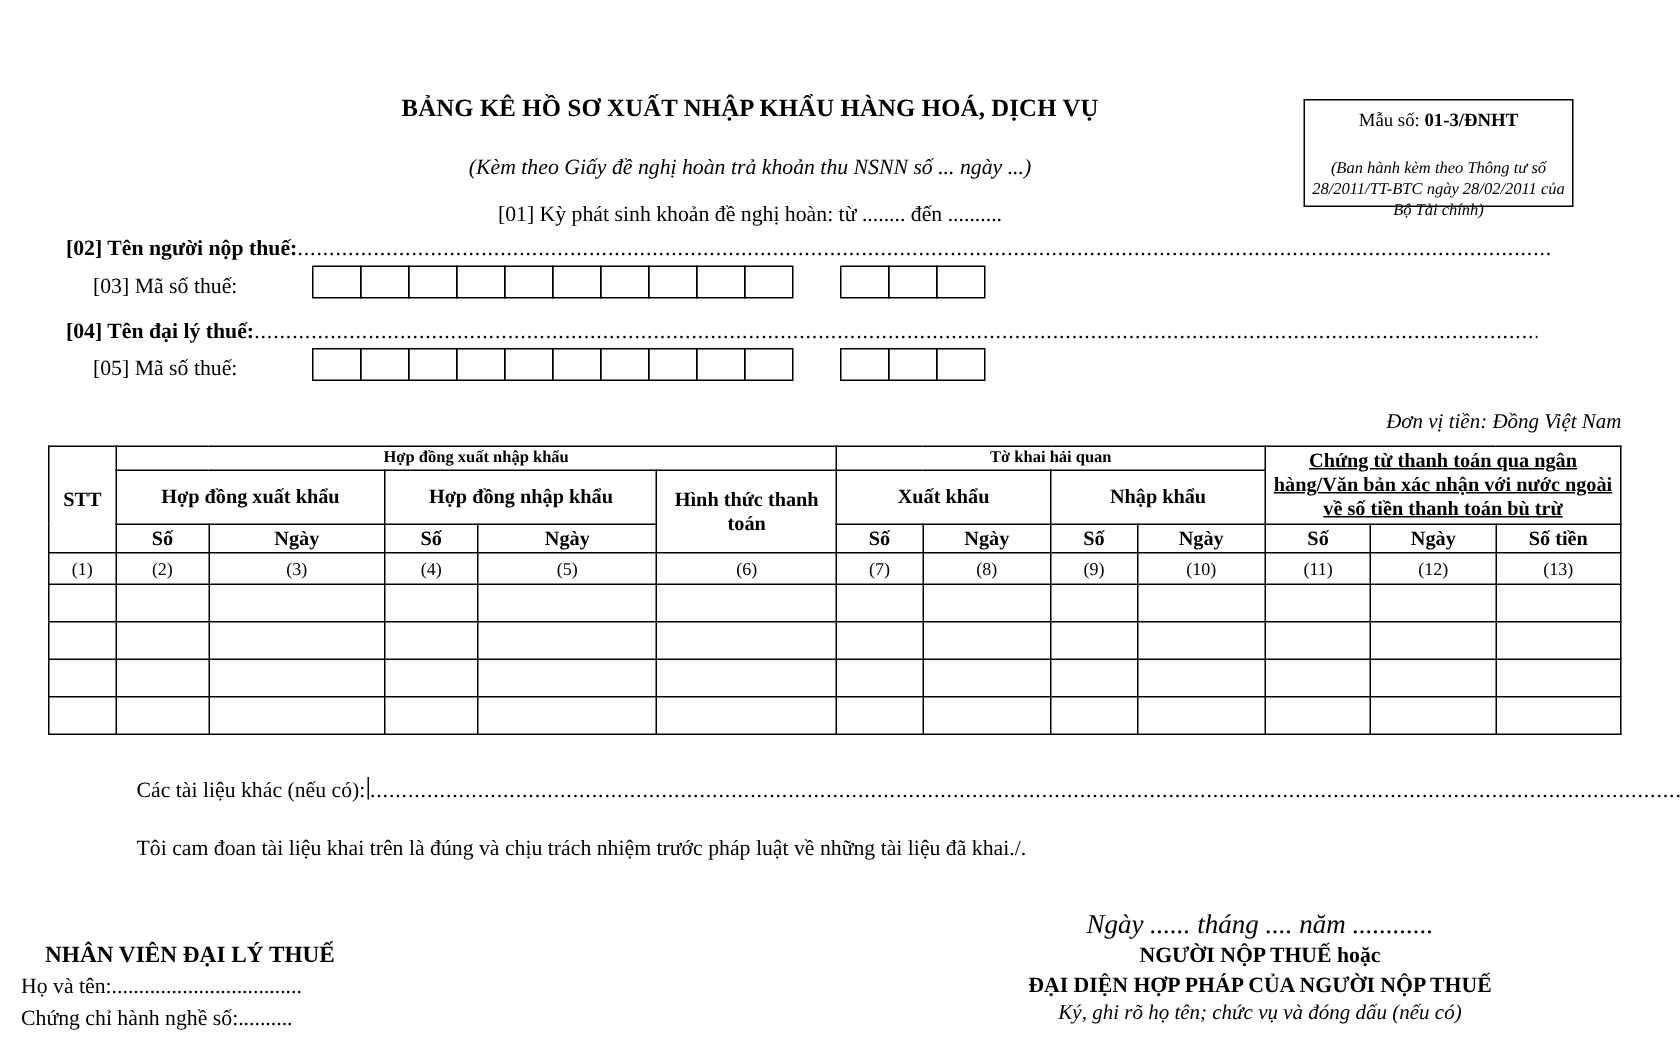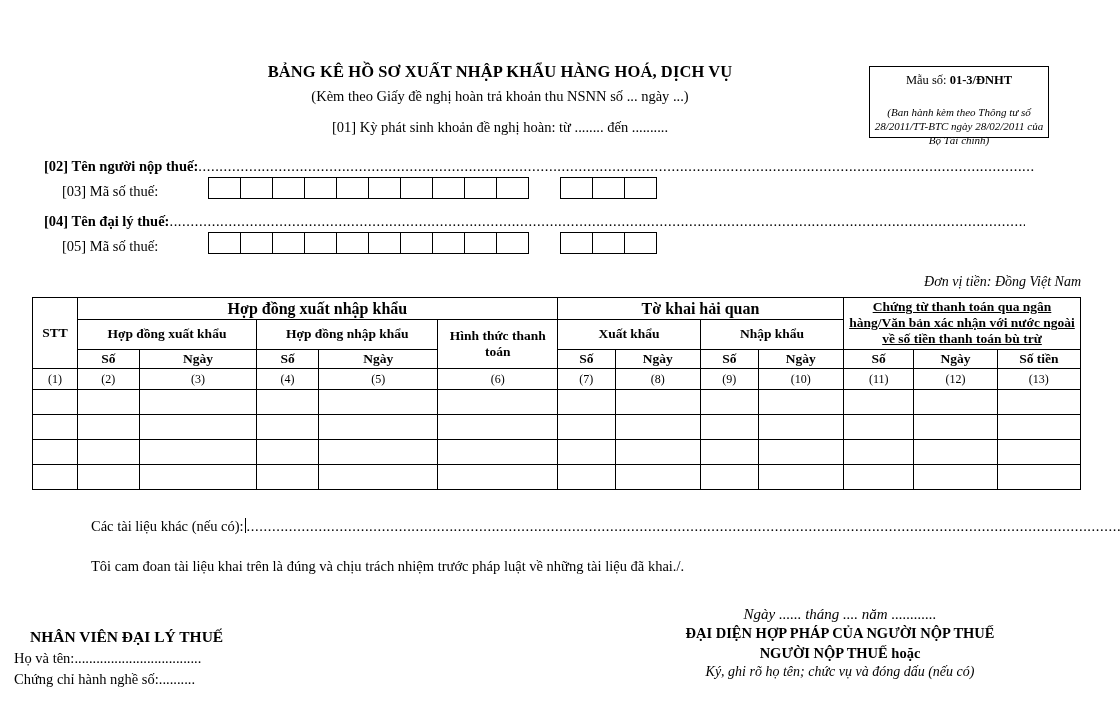--- a/index.html
+++ b/index.html
@@ -28,21 +28,22 @@
   }
   .doc-title {
     font-size: 16.5px;
     font-weight: bold;
     letter-spacing: .1px;
     line-height: 1.25;
     white-space: nowrap;
   }
   .doc-subtitle {
     font-size: 14.5px;
-    margin-top: 4px;
+    font-style: italic;
+    margin-top: 20px;
     line-height: 1.25;
   }
   .doc-period {
     font-size: 14.5px;
     margin-top: 13px;
     line-height: 1.25;
   }
 
   
   .form-no-box {
@@ -121,21 +122,21 @@
   }
   table.main td {
     border: 1px solid #000;
     text-align: center;
     vertical-align: middle;
     font-size: 13.5px;
     font-weight: bold;
     padding: 1px 2px;
     line-height: 1.2;
   }
-  table.main td.grp { font-size: 16px; }
+  table.main td.grp { font-size: 11px; }
   table.main td.numrow {
     font-weight: normal;
     font-size: 12px;
     height: 18px;
   }
   table.main td.datacell {
     height: 22px;
     font-weight: normal;
   }
   td.bank-head { line-height: 1.22; font-size: 13px; padding: 2px 3px; text-decoration: underline; }
@@ -173,21 +174,21 @@
   .sig-left .sig-title { font-weight: bold; font-size: 15.5px; margin-left: 16px; }
 
   .sig-right {
     position: absolute;
     left: 600px; top: 604px;
     width: 480px;
     text-align: center;
     font-size: 14.5px;
     line-height: 1.34;
   }
-  .sig-right .date-line { font-style: italic; font-size: 15px; }
+  .sig-right .date-line { font-style: italic; font-size: 18px; }
   .sig-right .sig-title { font-weight: bold; font-size: 14.5px; }
   .sig-right .sig-note { font-style: italic; font-size: 14px; }
 </style>
 </head>
 <body>
 
 <div class="page">
 
   <div class="title-block">
     <div class="doc-title">BẢNG KÊ HỒ SƠ XUẤT NHẬP KHẨU HÀNG HOÁ, DỊCH VỤ</div>
@@ -381,18 +382,18 @@
   <div class="pledge">Tôi cam đoan tài liệu khai trên là đúng và chịu trách nhiệm trước pháp luật về những tài liệu đã khai./.</div>
 
   <div class="sig-left">
     <div class="sig-title">NHÂN VIÊN ĐẠI LÝ THUẾ</div>
     <div>Họ và tên:...................................</div>
     <div>Chứng chỉ hành nghề số:..........</div>
   </div>
 
   <div class="sig-right">
     <div class="date-line">Ngày ...... tháng .... năm ............</div>
+    <div class="sig-title">NGƯỜI NỘP THUẾ hoặc</div>
     <div class="sig-title">ĐẠI DIỆN HỢP PHÁP CỦA NGƯỜI NỘP THUẾ</div>
-    <div class="sig-title">NGƯỜI NỘP THUẾ hoặc</div>
     <div class="sig-note">Ký, ghi rõ họ tên; chức vụ và đóng dấu (nếu có)</div>
   </div>
 
 </div>
 
 </body></html>

